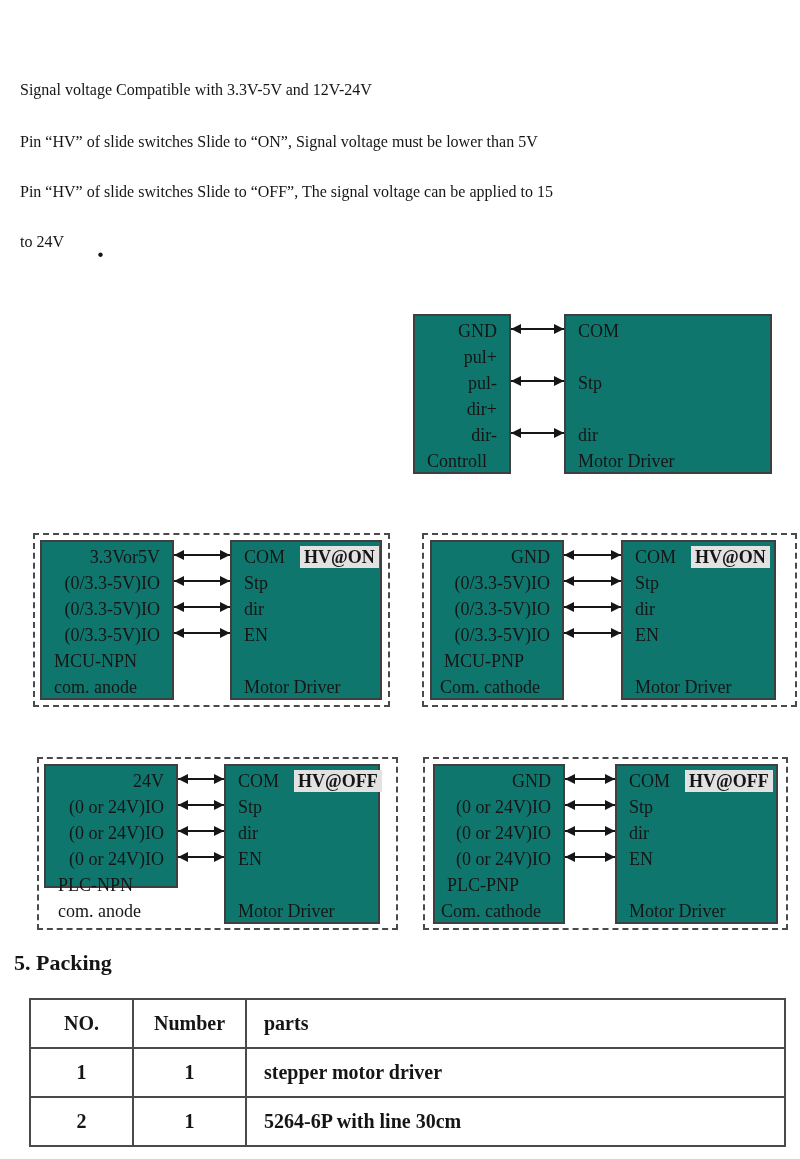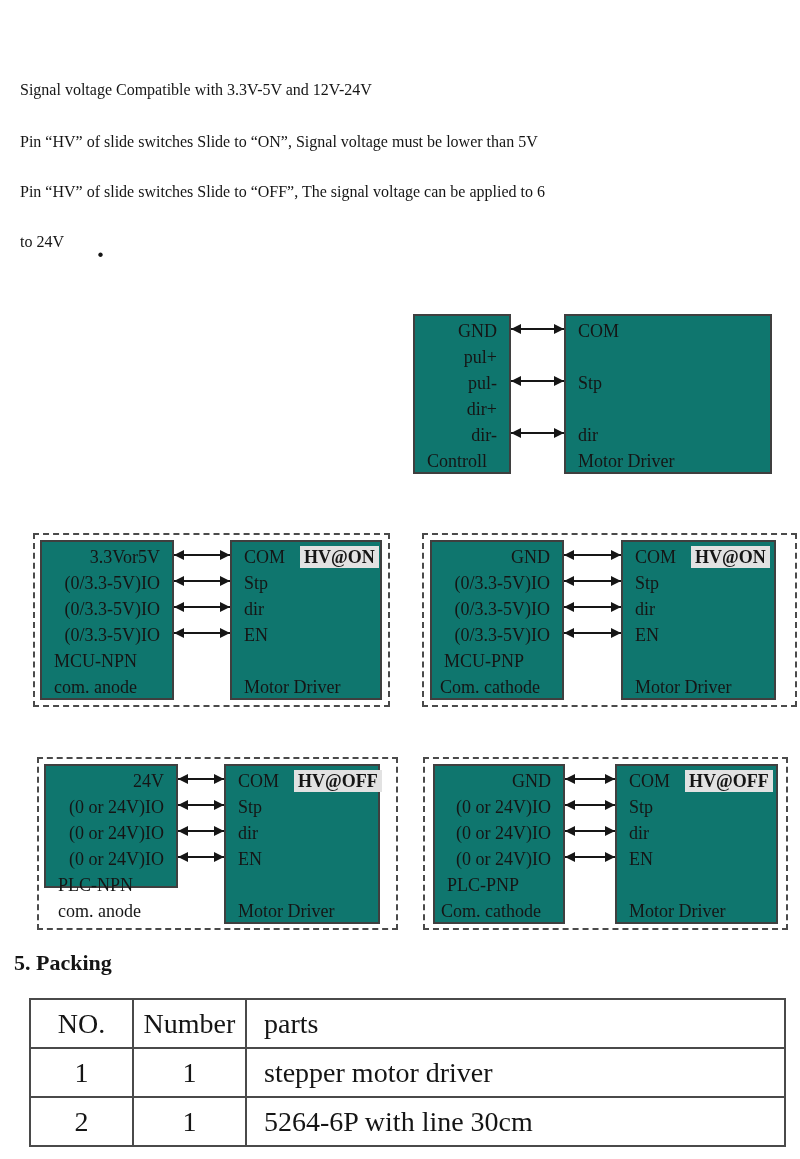--- a/index.html
+++ b/index.html
@@ -30,35 +30,35 @@
     border-left:10px solid #161616;
   }
 
   .hv { font-weight:bold; background:#e2e2e2; padding:1px 4px; margin-left:15px; }
 
   table.packing {
     position:absolute; left:29px; top:998px; width:757px;
     border-collapse:collapse; table-layout:fixed;
   }
   table.packing th, table.packing td {
-    border:2px solid #4a4a4a; font-size:28px; font-weight:normal;
+    border:2px solid #4a4a4a; font-size:20px; font-weight:bold;
     text-align:center; vertical-align:middle; background:#fff;margin-left:13px;
   }
   table.packing th { height:49px; }
   table.packing td { height:49px; }
   table.packing .parts-cell { text-align:left; padding-left:17px; }
 </style>
 </head>
 <body>
 
 <div class="page">
 
   <div class="para" style="top:66px;">Signal voltage Compatible with 3.3V-5V and 12V-24V</div>
   <div class="para" style="top:118px;">Pin “HV” of slide switches Slide to “ON”, Signal voltage must be lower than 5V</div>
-  <div class="para" style="top:168px;">Pin “HV” of slide switches Slide to “OFF”, The signal voltage can be applied to 6</div>
+  <div class="para" style="top:168px;">Pin “HV” of slide switches Slide to “OFF”, The signal voltage can be applied to 15</div>
   <div class="para" style="top:218px;">to 24V</div>
   <div class="bullet">.</div>
 
   <div class="box" style="left:413px; top:314px; width:98px; height:160px;">
     <div class="line r">GND</div>
     <div class="line r">pul+</div>
     <div class="line r">pul-</div>
     <div class="line r">dir+</div>
     <div class="line r">dir-</div>
     <div class="line l">Controll</div>

